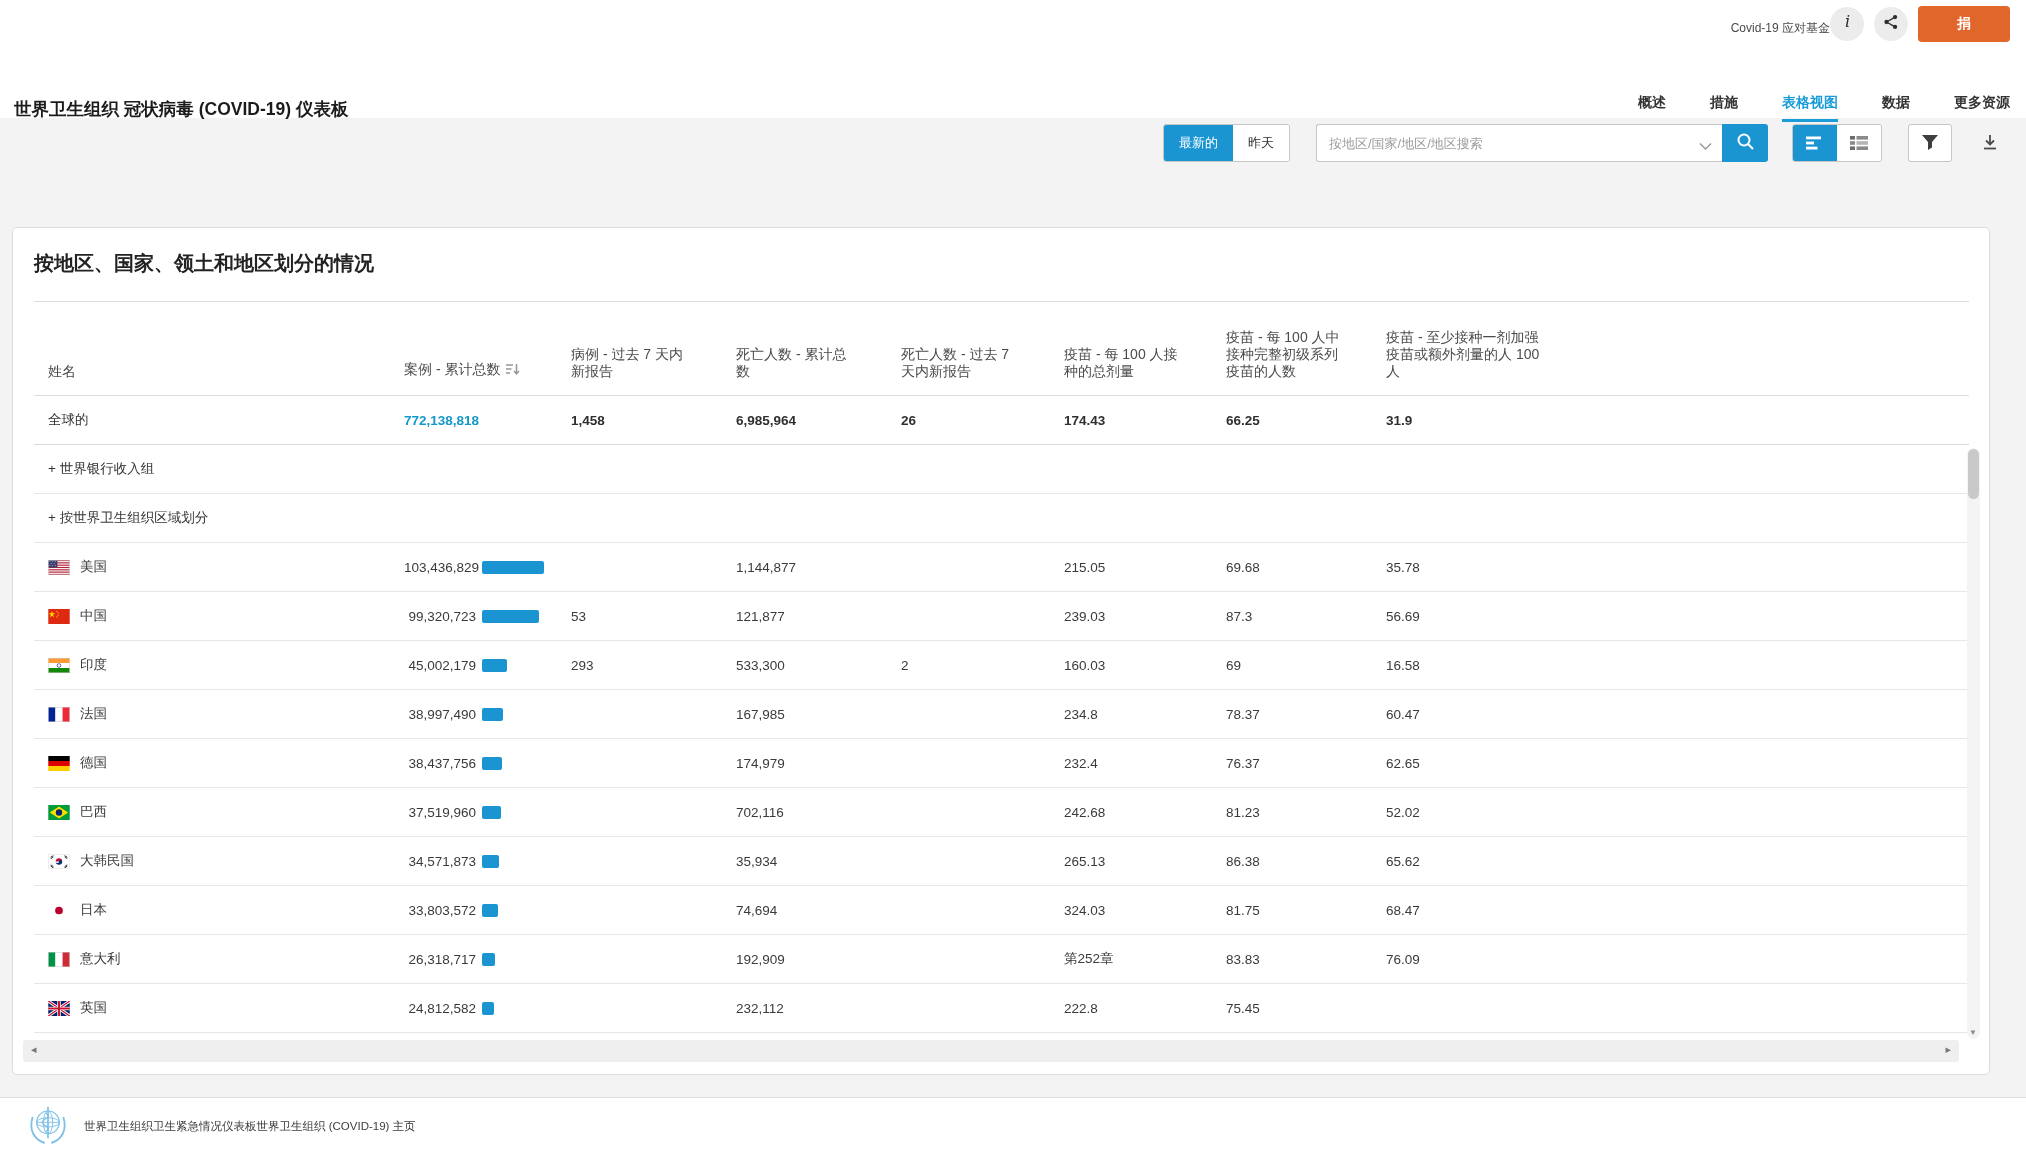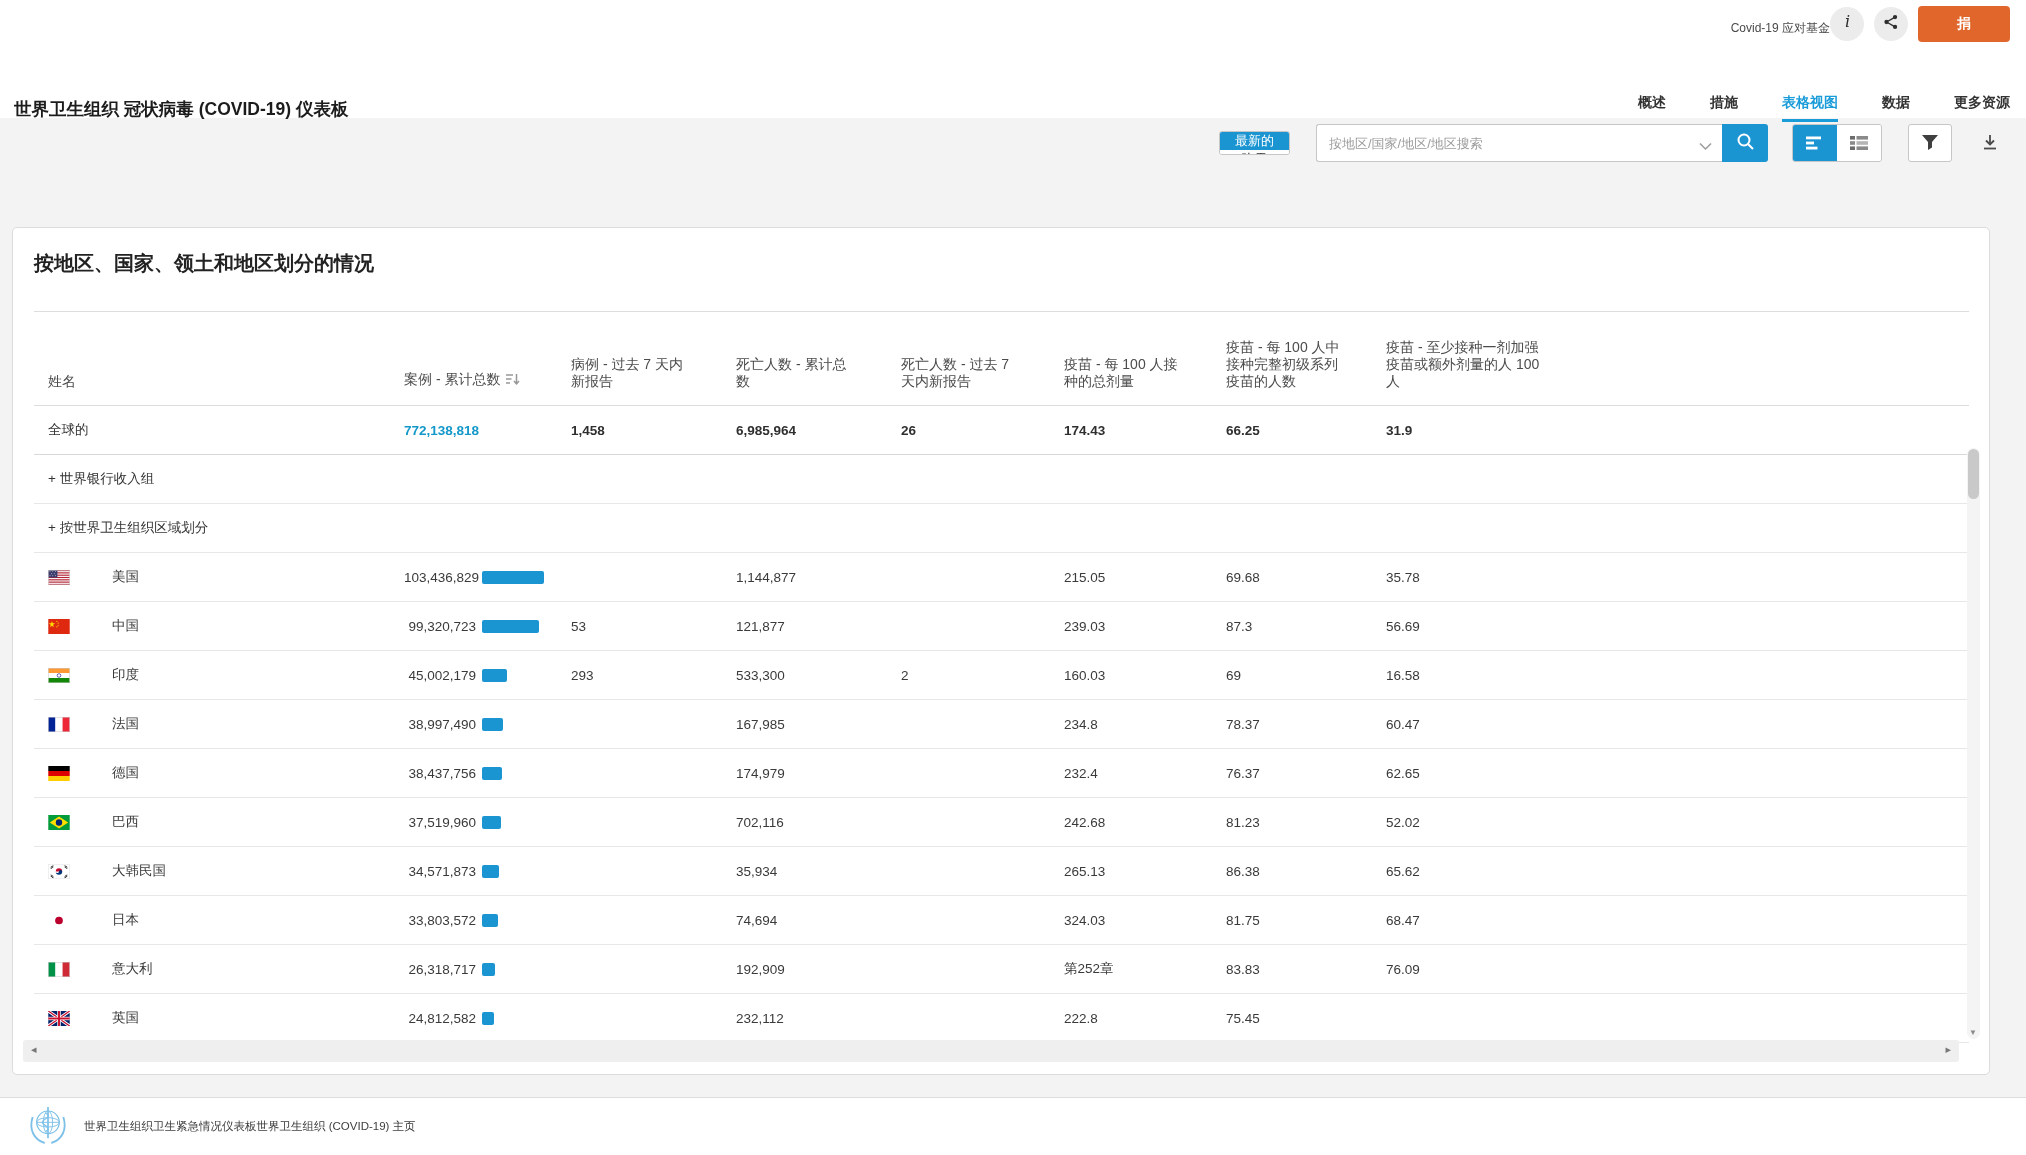--- a/index.html
+++ b/index.html
@@ -29,21 +29,21 @@
     width:92px; height:36px; background:#e0662c; border-radius:4px; border:none;
     color:#fff; font-weight:bold; font-size:14px; cursor:pointer;
   }
   .page-title { position:absolute; left:14px; top:97px; font-size:17.5px; font-weight:bold; color:#1c1c1c; }
   .nav { position:absolute; right:16px; top:94px; display:flex; gap:44px; }
   .nav-item { font-size:14px; font-weight:bold; color:#333; cursor:pointer; padding-bottom:7px; }
   .nav-item.active { color:#1a9cd9; border-bottom:3px solid #1a9cd9; }
 
   
   .toolbar { position:absolute; top:124px; right:16px; display:flex; align-items:center; height:38px; }
-  .seg { display:flex; border:1px solid #c6c6c6; border-radius:3px; overflow:hidden; background:#fff; height:24px;flex-direction:column; }
+  .seg { display:flex; border:1px solid #c6c6c6; border-radius:3px; overflow:hidden; background:#fff; height:38px; }
   .seg-btn { border:none; background:#fff; padding:0 15px; font-size:13px; color:#333; cursor:pointer; }
   .seg-btn.on { background:#1a95d2; color:#fff; }
   .search-wrap { display:flex; margin-left:26px; height:22px;align-items:center; }
   .search-input-box { position:relative; width:406px; }
   .search-input {
     width:100%; height:38px; border:1px solid #c6c6c6; border-right:none;
     border-radius:3px 0 0 3px; padding:0 32px 0 12px; font-size:13px; color:#333;
     font-family:"Liberation Sans", sans-serif; background:#fff;
   }
   .search-input::placeholder { color:#9b9b9b; }
@@ -61,37 +61,37 @@
   }
   .dl-btn { margin-left:18px; width:40px; height:38px; background:transparent; border:none;
     display:flex; align-items:center; justify-content:center; cursor:pointer; }
 
   
   .panel {
     position:absolute; left:12px; top:227px; width:1978px; height:848px;
     background:#fff; border:1px solid #dcdcdc; border-radius:5px;
     padding:22px 20px 0 21px;
   }
-  .panel-title { font-size:20px; font-weight:bold; color:#222; margin-bottom:34px; }
+  .panel-title { font-size:20px; font-weight:bold; color:#222; margin-bottom:24px; }
   .grid8 {
     display:grid;
     grid-template-columns:356px 167px 165px 165px 163px 162px 160px 1fr;
   }
   .thead { height:95px; border-top:1px solid #ddd; border-bottom:1px solid #ddd; align-items:end; }
   .hcell { font-size:14px; color:#4c4c4c; line-height:17px; padding:0 30px 15px 14px; }
   .hcell.sortable { white-space:nowrap; padding-right:0; }
   .hcell:last-child { max-width:176px; padding-right:0; }
   .sort-ic { display:inline-block; vertical-align:-2px; margin-left:5px; cursor:pointer; }
   .trow { height:49px; align-items:center; border-bottom:1px solid #e7e7e7; cursor:pointer; }
   .trow .cell { font-size:13.5px; color:#3a3a3a; padding-left:14px; }
   .global-row .cell { font-weight:bold; color:#2f2f2f; }
   .global-row { border-bottom:1px solid #d8d8d8; }
   .global-row .gname { font-weight:normal; color:#333; }
   .link-num { color:#1498c9; cursor:pointer; }
-  .name-cell { display:flex; align-items:center;gap:32px; }
+  .name-cell { display:flex; align-items:center; }
   .flag { display:inline-flex; width:22px; margin-right:10px; }
   .flag svg { display:block; }
   .cases-cell { display:flex; align-items:center; }
   .cases-cell .num { display:inline-block; width:72px; text-align:right; }
   .bar { display:inline-block; height:13px; background:#1a95d2; border-radius:2px; margin-left:6px; }
   .group-row { height:49px; display:flex; align-items:center; padding-left:14px;
     border-bottom:1px solid #e7e7e7; font-size:13.5px; color:#333; cursor:pointer; }
 
   
   .vscroll { position:absolute; right:9px; top:220px; width:13px; height:591px;

